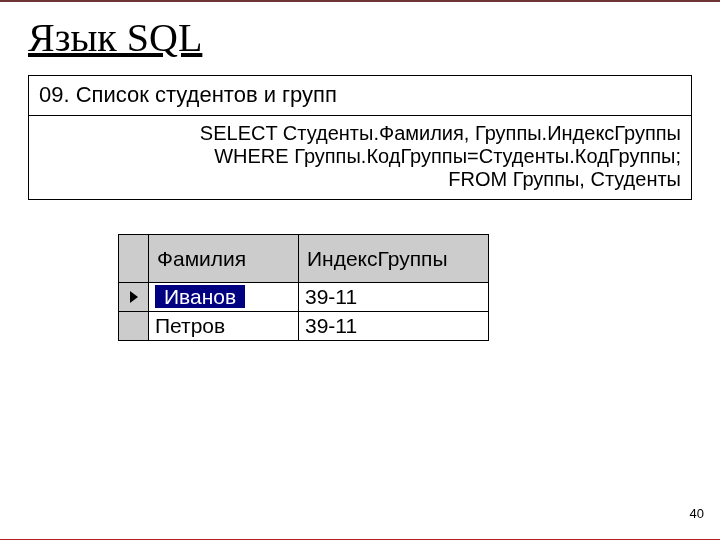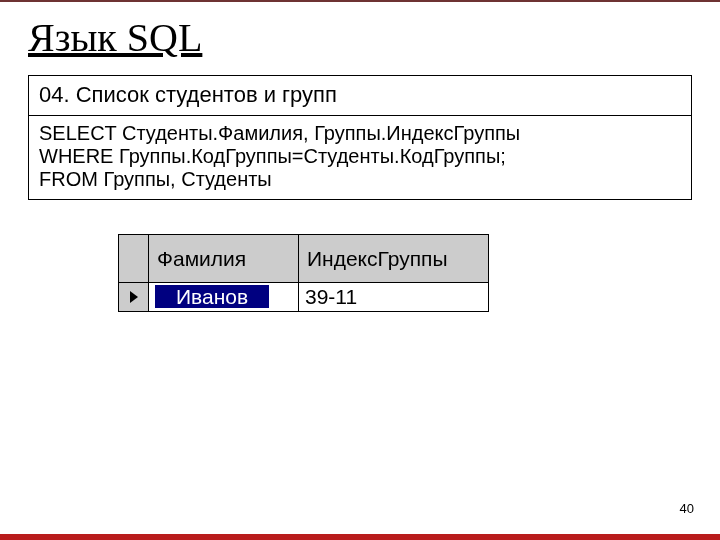--- a/index.html
+++ b/index.html
@@ -11,37 +11,38 @@
     font-family: Arial, Helvetica, sans-serif;
     color: #000;
   }
   .slide {
     position: relative;
     width: 720px;
     height: 540px;
     box-sizing: border-box;
     padding: 12px 28px 0 28px;
     border-top: 2px solid #6e3333;
-    border-bottom: 6px solid #b91c1c;
+    border-bottom: 1px solid #b91c1c;
   }
   .title {
     font-family: "Times New Roman", Times, serif;
     font-size: 40px;
     text-decoration: underline;
     margin: 0 0 14px 0;
     font-weight: normal;
   }
   .box {
     border: 1px solid #000;
     padding: 6px 10px 8px 10px;
     font-size: 22px;
     line-height: 1.15;
   }
   .box + .box {
     border-top: none;
+    text-align: right;
   }
   .query-caption {
     font-family: Arial, sans-serif;
   }
   .query-sql {
     font-family: Arial, sans-serif;
     font-size: 20px;
   }
   .kw { }
   .grid-wrap {
@@ -81,38 +82,38 @@
   }
   .current-marker svg {
     display: block;
     margin: auto;
   }
   .col-surname { width: 150px; }
   .col-group   { width: 190px; }
   .cell-selected {
     background: #000080;
     color: #fff;
-    padding: 0 21px;
+    padding: 0 9px;
   }
   .page-number {
     position: absolute;
-    right: 26px;
+    right: 16px;
     bottom: 18px;
     font-size: 13px;
   }
 </style>
 </head>
 <body>
 
 <div class="slide">
 
   <h1 class="title">Язык SQL</h1>
 
   <div class="box query-caption">
-    <span>04. Список студентов и групп</span>
+    <span>09. Список студентов и групп</span>
   </div>
 
   <div class="box query-sql">
     <div>
       <span class="kw">SELECT</span><span> Студенты.Фамилия, Группы.ИндексГруппы</span>
     </div>
     <div>
       <span class="kw">WHERE</span><span> Группы.КодГруппы=Студенты.КодГруппы;</span>
     </div>
     <div>
@@ -132,19 +133,24 @@
       <tbody id="grid-body">
       <tr>
             <td class="sel-col current-marker">
               <svg width="12" height="14" viewBox="0 0 12 14">
                 <polygon points="2,1 10,7 2,13" fill="#000"></polygon>
               </svg>
             </td>
             <td class="col-surname"><span class="cell-selected">Иванов</span></td>
             <td class="col-group">39-11</td>
           </tr>
+          <tr>
+            <td class="sel-col"></td>
+            <td class="col-surname">Петров</td>
+            <td class="col-group">39-11</td>
+          </tr>
         </tbody>
     </table>
   </div>
 
   <div class="page-number">40</div>
 
 </div>
 
 </body></html>

